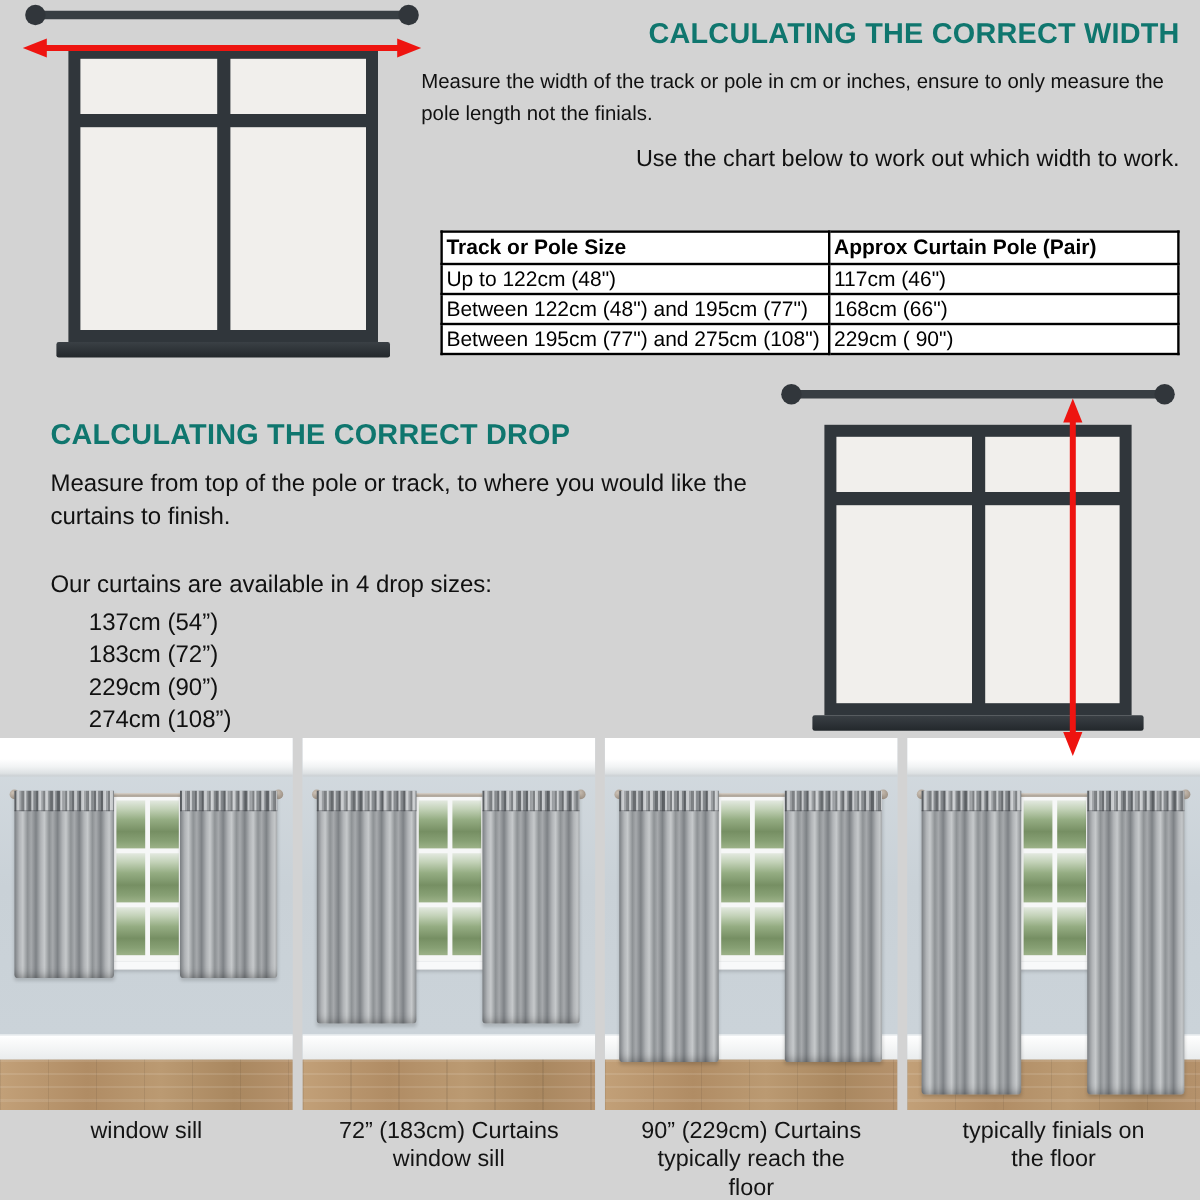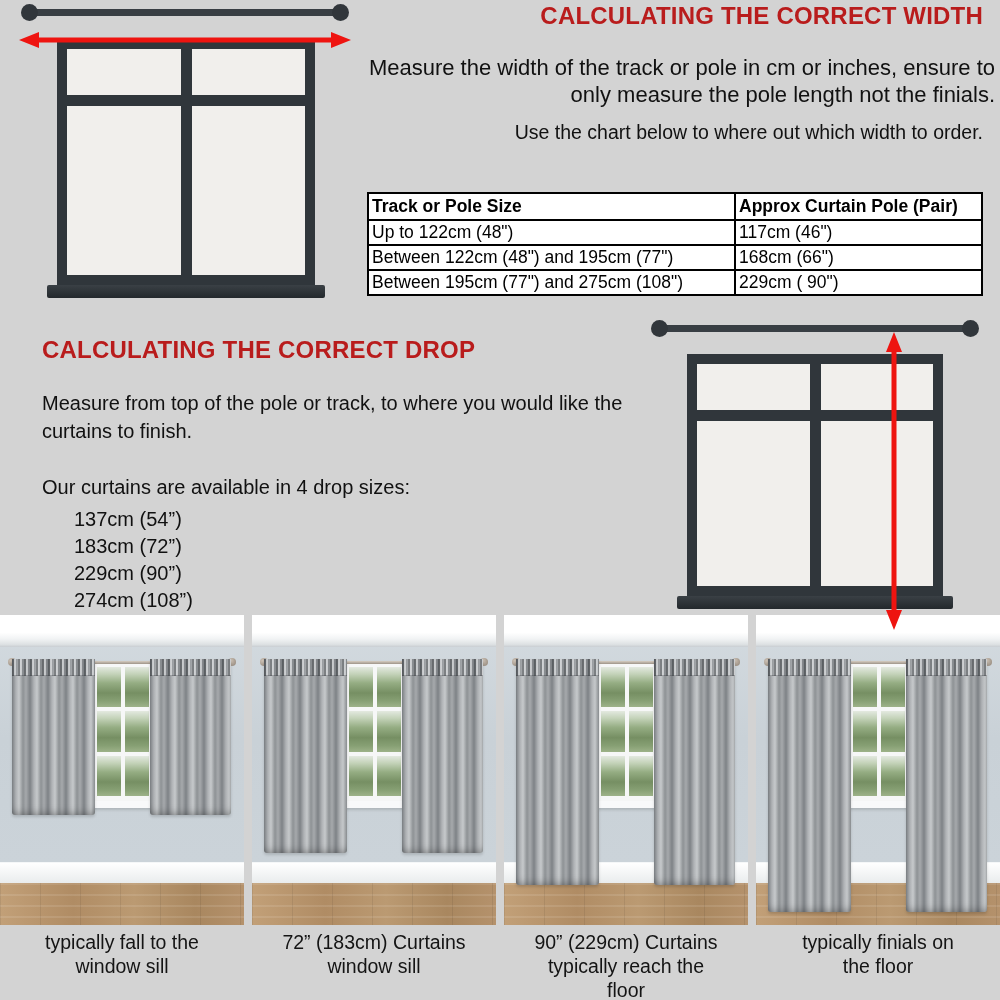--- a/index.html
+++ b/index.html
@@ -6,42 +6,42 @@
   html,body { width:1000px; height:1000px; }
   body {
     position:relative; overflow:hidden;
     background:#d3d3d3;
     font-family:"Liberation Sans", sans-serif;
     color:#111;
   }
   .abs { position:absolute; }
 
   
-  .sec-heading { font-size:24px; font-weight:700; letter-spacing:.2px; color:#b91c1c; white-space:nowrap; }
+  .sec-heading { font-size:24px; font-weight:700; letter-spacing:.2px; color:#0f766e; white-space:nowrap;margin-top:13px; }
   .w-heading  { top:2px; right:17px; }
-  .w-para1 { top:54px; right:5px; width:632px; text-align:right; font-size:22px; line-height:27px; }
+  .w-para1 { top:54px; right:17px; width:632px; font-size:17px; line-height:27px; }
   .w-para2 { top:121px; right:17px; width:632px; text-align:right; font-size:19.5px; }
   .d-heading { top:336px; left:42px; }
   .d-para1 { top:389px; left:42px; width:582px; font-size:20px; line-height:28px; }
   .d-para2 { top:476px; left:42px; width:582px; font-size:20px; }
   .d-size  { left:42px; font-size:20px; line-height:27.5px;margin-left:32px; }
 
   
   .size-table {
     position:absolute; left:367px; top:192px; width:616px;
     border-collapse:collapse; background:#fff;
     font-size:17.5px;
   }
   .size-table th, .size-table td {
     border:2px solid #000; padding:0 3px; text-align:left;
     white-space:nowrap; color:#000;
   }
   .size-table th { height:27px; font-weight:700; }
   .size-table td { height:25px; font-weight:400; }
-  .size-table .c1 { width:367px; }
+  .size-table .c1 { width:323px; }
 
   
   .w-illus { position:absolute; }
   .pole { position:absolute; left:10px; width:310px; height:7px; background:#383e43; border-radius:3px; }
   .finial { position:absolute; width:17px; height:17px; border-radius:50%; background:#31363b; top:-5px; }
   .finial.fl { left:-9px; } .finial.fr { right:-9px; }
   .win {
     position:absolute; background:#30363b; padding:10px;
     display:grid; grid-template-columns:1fr 1fr; grid-template-rows:46px 1fr; gap:11px;
   }
@@ -109,21 +109,21 @@
   
   .caption { position:absolute; top:927px; width:244px; text-align:center;
     font-size:19.5px; line-height:24px; padding-top:3px; color:#141414; }
   .caption.c1 { left:0; } .caption.c2 { left:252px; } .caption.c3 { left:504px; } .caption.c4 { left:756px; }
 </style>
 </head>
 <body>
 
 <div class="abs sec-heading w-heading">CALCULATING THE CORRECT WIDTH</div>
 <div class="abs w-para1">Measure the width of the track or pole in cm or inches, ensure to only measure the pole length not the finials.</div>
-<div class="abs w-para2">Use the chart below to where out which width to order.</div>
+<div class="abs w-para2">Use the chart below to work out which width to work.</div>
 
 <table class="size-table">
   <thead>
     <tr>
       <th class="c1">Track or Pole Size</th>
       <th>Approx Curtain Pole (Pair)</th>
     </tr>
   </thead>
   <tbody>
     <tr>
@@ -265,21 +265,20 @@
   <div class="ph-floor"></div>
   <div class="ph-pole">
     <span class="ph-finial l"></span>
     <span class="ph-finial r"></span>
   </div>
   <div class="ph-curtain cl"></div>
   <div class="ph-curtain cr"></div>
 </div>
 
 <div class="caption c1">
-  <div>typically fall to the</div>
   <div>window sill</div>
 </div>
 <div class="caption c2">
   <div>72” (183cm) Curtains</div>
   <div>window sill</div>
 </div>
 <div class="caption c3">
   <div>90” (229cm) Curtains</div>
   <div>typically reach the</div>
   <div>floor</div>

